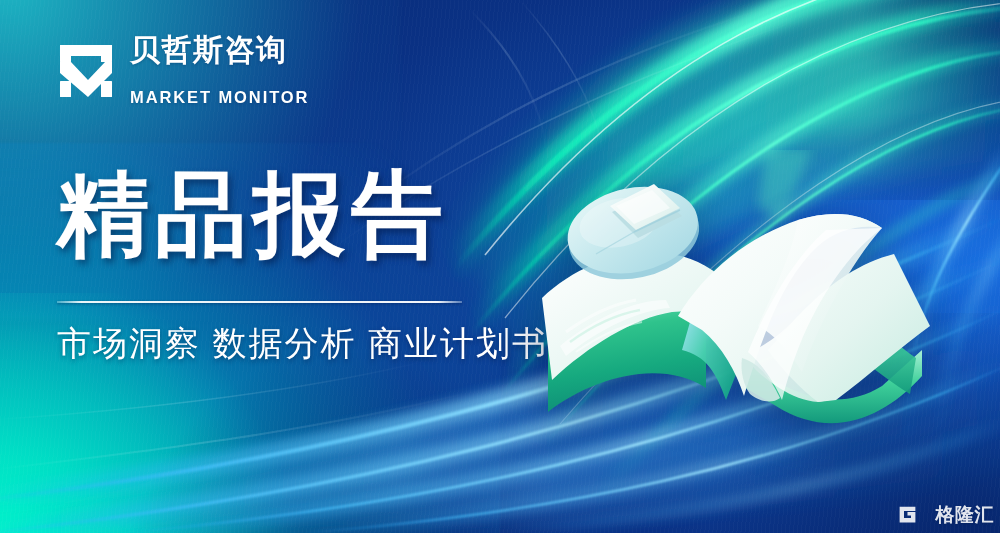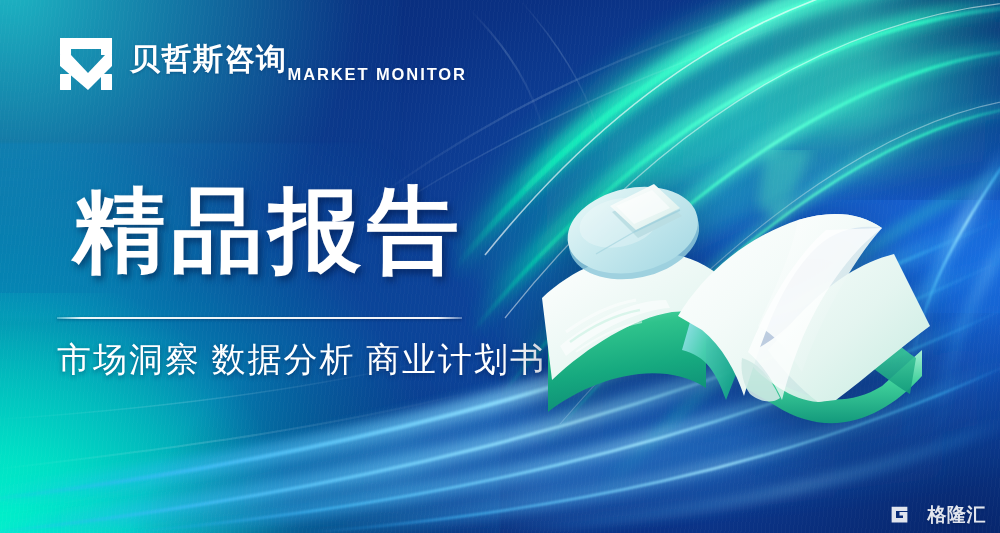--- a/index.html
+++ b/index.html
@@ -59,21 +59,21 @@
 
   
   .ribbons{position:absolute;inset:0;width:1000px;height:533px;}
 
   
   .logo{
     position:absolute;left:56px;top:34px;
     display:flex;align-items:center;gap:14px;
   }
   .logo-mark{width:60px;height:60px;display:block;flex:0 0 auto;}
-  .logo-words{display:flex;flex-direction:row;justify-content:center;}
+  .logo-words{display:flex;flex-direction:column;justify-content:center;}
   .logo-cn{
     color:#ffffff;font-size:30px;font-weight:700;line-height:1.06;
     letter-spacing:1.5px;white-space:nowrap;
     font-family:"Liberation Sans","DejaVu Sans",sans-serif;
     text-shadow:0 1px 3px rgba(0,40,90,.35);
   }
   .logo-en{
     color:#ffffff;font-size:16.5px;font-weight:700;line-height:1.25;
     letter-spacing:1.9px;white-space:nowrap;margin-top:21px;
     text-shadow:0 1px 3px rgba(0,40,90,.35);
@@ -82,44 +82,44 @@
   
   .headline{
     position:absolute;left:57px;top:168px;width:560px;
   }
   .headline-title{
     color:#ffffff;
     font-size:92px;font-weight:700;line-height:1.02;
     letter-spacing:6px;white-space:nowrap;
     font-family:"DejaVu Sans","Liberation Sans",sans-serif;
     text-shadow:3px 4px 7px rgba(2,20,64,.55), 0 0 1px rgba(255,255,255,.4);
-    margin:16px;
+    margin:0;
   }
   .divider{
     width:405px;height:2px;margin-top:39px;
     background:linear-gradient(90deg, rgba(255,255,255,.25) 0%, rgba(255,255,255,.92) 6%, rgba(255,255,255,.95) 94%, rgba(255,255,255,.3) 100%);
     box-shadow:0 1px 3px rgba(0,20,70,.4);
   }
   .headline-sub{
     margin-top:21px;
     color:#ffffff;
     font-size:34px;font-weight:400;line-height:1.15;
     letter-spacing:2px;white-space:nowrap;
-    font-family:Liberation Serif, serif;
+    font-family:Liberation Sans, sans-serif;
     text-shadow:0 2px 5px rgba(2,20,64,.45);
   }
 
   
   .book-wrap{position:absolute;left:530px;top:150px;width:420px;height:290px;}
   .book-svg{width:420px;height:290px;display:block;
     filter:drop-shadow(0 14px 26px rgba(2,22,70,.45));}
 
   
   .watermark{
-    position:absolute;right:14px;bottom:8px;
+    position:absolute;right:6px;bottom:8px;
     display:flex;align-items:center;gap:18px;opacity:.88;
   }
   .wm-mark{width:21px;height:21px;display:block;}
   .wm-text{
     color:#ffffff;font-size:19px;font-weight:700;letter-spacing:.5px;
     line-height:1;white-space:nowrap;
     font-family:"DejaVu Sans","Liberation Sans",sans-serif;
     text-shadow:0 1px 3px rgba(0,30,80,.5);
   }
 </style>

